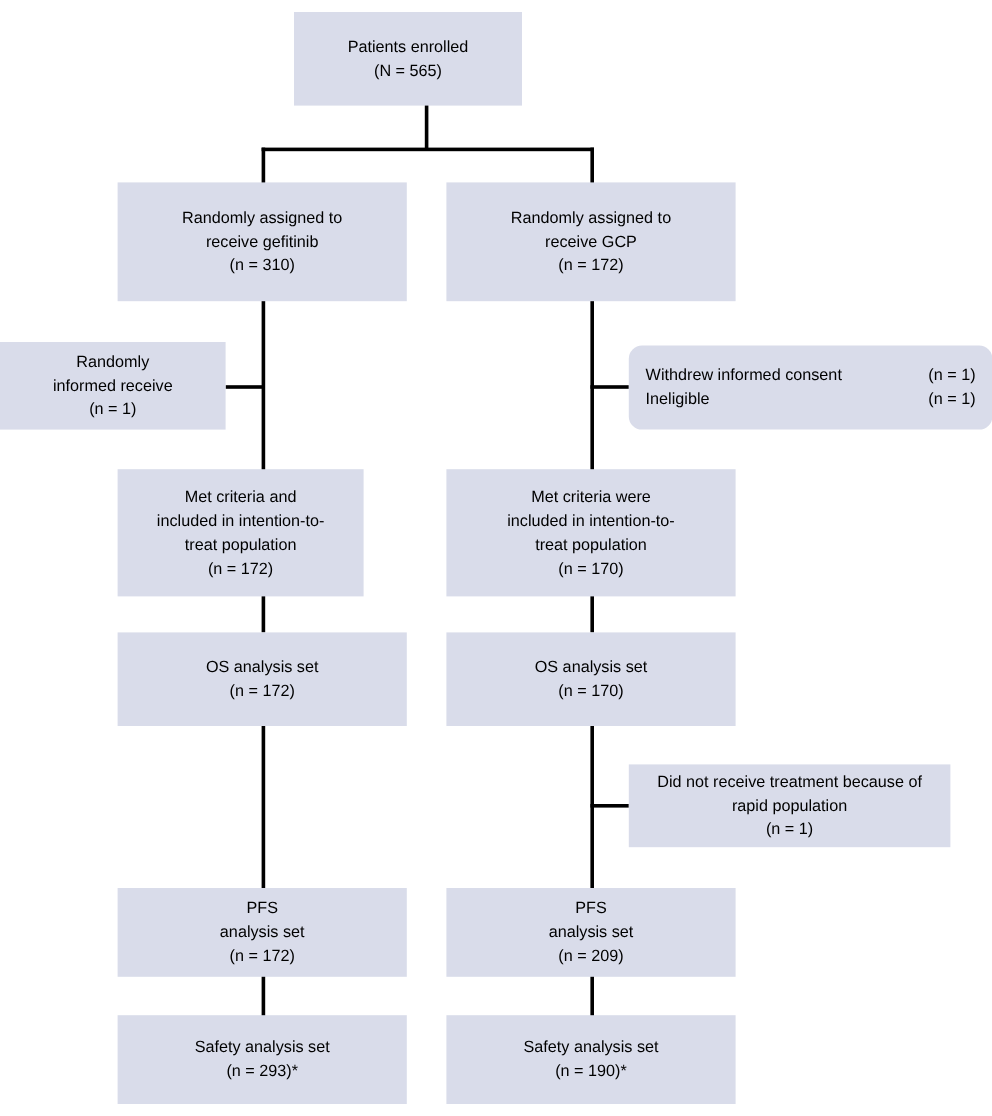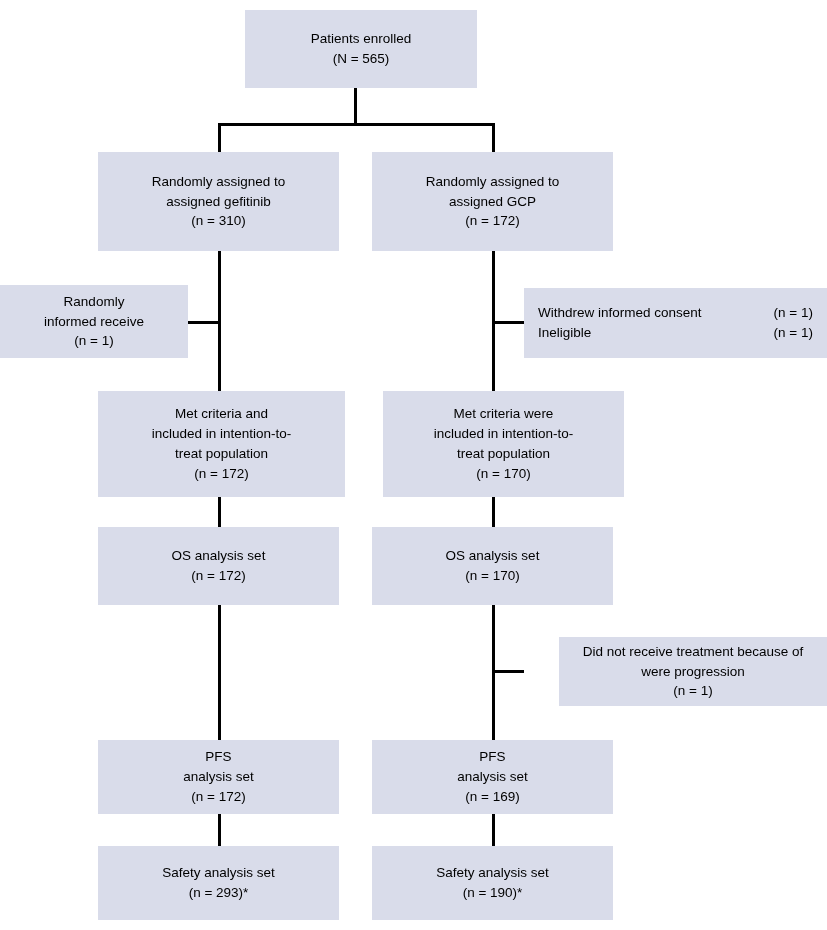--- a/index.html
+++ b/index.html
@@ -37,20 +37,21 @@
     z-index: 3;
   }
   .node .ln { display: block; white-space: nowrap; }
 
   
   .node.tabular {
     align-items: stretch;
     justify-content: center;
     text-align: left;
     padding: 6px 14px;
+    border-radius: 11px;
   }
   .node.tabular .row {
     display: flex;
     justify-content: space-between;
     align-items: baseline;
     width: 100%;
   }
   .node.tabular .row .lbl { white-space: nowrap; }
   .node.tabular .row .cnt { white-space: nowrap; padding-left: 14px; }
 
@@ -87,94 +88,94 @@
   <div class="vline" style="left:218px; top:496px; height:31px;"></div>
   <div class="vline" style="left:492px; top:496px; height:31px;"></div>
 
   <div class="vline" style="left:218px; top:604px; height:136px;"></div>
   <div class="vline" style="left:492px; top:604px; height:136px;"></div>
   <div class="hline" style="left:492px; top:670px; width:32px;"></div>
 
   <div class="vline" style="left:218px; top:813px; height:34px;"></div>
   <div class="vline" style="left:492px; top:813px; height:34px;"></div>
 
-  <div class="node" style="left:245px; top:10px; width:232px; height:78px;">
+  <div class="node" style="left:245px; top:10px; width:190px; height:78px;">
     <span class="ln">Patients enrolled</span>
     <span class="ln">(N = 565)</span>
   </div>
 
   <div class="node" style="left:98px; top:152px; width:241px; height:99px;">
     <span class="ln">Randomly assigned to</span>
-    <span class="ln">assigned gefitinib</span>
+    <span class="ln">receive gefitinib</span>
     <span class="ln">(n = 310)</span>
   </div>
 
   <div class="node" style="left:372px; top:152px; width:241px; height:99px;">
     <span class="ln">Randomly assigned to</span>
-    <span class="ln">assigned GCP</span>
+    <span class="ln">receive GCP</span>
     <span class="ln">(n = 172)</span>
   </div>
 
   <div class="node" style="left:0px; top:285px; width:188px; height:73px;">
     <span class="ln">Randomly</span>
     <span class="ln">informed receive</span>
     <span class="ln">(n = 1)</span>
   </div>
 
   <div class="node tabular" style="left:524px; top:288px; width:303px; height:70px;">
     <div class="row">
       <span class="lbl">Withdrew informed consent</span>
       <span class="cnt">(n = 1)</span>
     </div>
     <div class="row">
       <span class="lbl">Ineligible</span>
       <span class="cnt">(n = 1)</span>
     </div>
   </div>
 
-  <div class="node" style="left:98px; top:391px; width:247px; height:106px;">
+  <div class="node" style="left:98px; top:391px; width:205px; height:106px;">
     <span class="ln">Met criteria and</span>
     <span class="ln">included in intention-to-</span>
     <span class="ln">treat population</span>
     <span class="ln">(n = 172)</span>
   </div>
 
-  <div class="node" style="left:383px; top:391px; width:241px; height:106px;">
+  <div class="node" style="left:372px; top:391px; width:241px; height:106px;">
     <span class="ln">Met criteria were</span>
     <span class="ln">included in intention-to-</span>
     <span class="ln">treat population</span>
     <span class="ln">(n = 170)</span>
   </div>
 
   <div class="node" style="left:98px; top:527px; width:241px; height:78px;">
     <span class="ln">OS analysis set</span>
     <span class="ln">(n = 172)</span>
   </div>
 
   <div class="node" style="left:372px; top:527px; width:241px; height:78px;">
     <span class="ln">OS analysis set</span>
     <span class="ln">(n = 170)</span>
   </div>
 
-  <div class="node" style="left:524px; top:637px; width:268px; height:69px;margin-left:35px;">
+  <div class="node" style="left:524px; top:637px; width:268px; height:69px;">
     <span class="ln">Did not receive treatment because of</span>
-    <span class="ln">were progression</span>
+    <span class="ln">rapid population</span>
     <span class="ln">(n = 1)</span>
   </div>
 
   <div class="node" style="left:98px; top:740px; width:241px; height:74px;">
     <span class="ln">PFS</span>
     <span class="ln">analysis set</span>
     <span class="ln">(n = 172)</span>
   </div>
 
   <div class="node" style="left:372px; top:740px; width:241px; height:74px;">
     <span class="ln">PFS</span>
     <span class="ln">analysis set</span>
-    <span class="ln">(n = 169)</span>
+    <span class="ln">(n = 209)</span>
   </div>
 
   <div class="node" style="left:98px; top:846px; width:241px; height:74px;">
     <span class="ln">Safety analysis set</span>
     <span class="ln">(n = 293)*</span>
   </div>
 
   <div class="node" style="left:372px; top:846px; width:241px; height:74px;">
     <span class="ln">Safety analysis set</span>
     <span class="ln">(n = 190)*</span>

